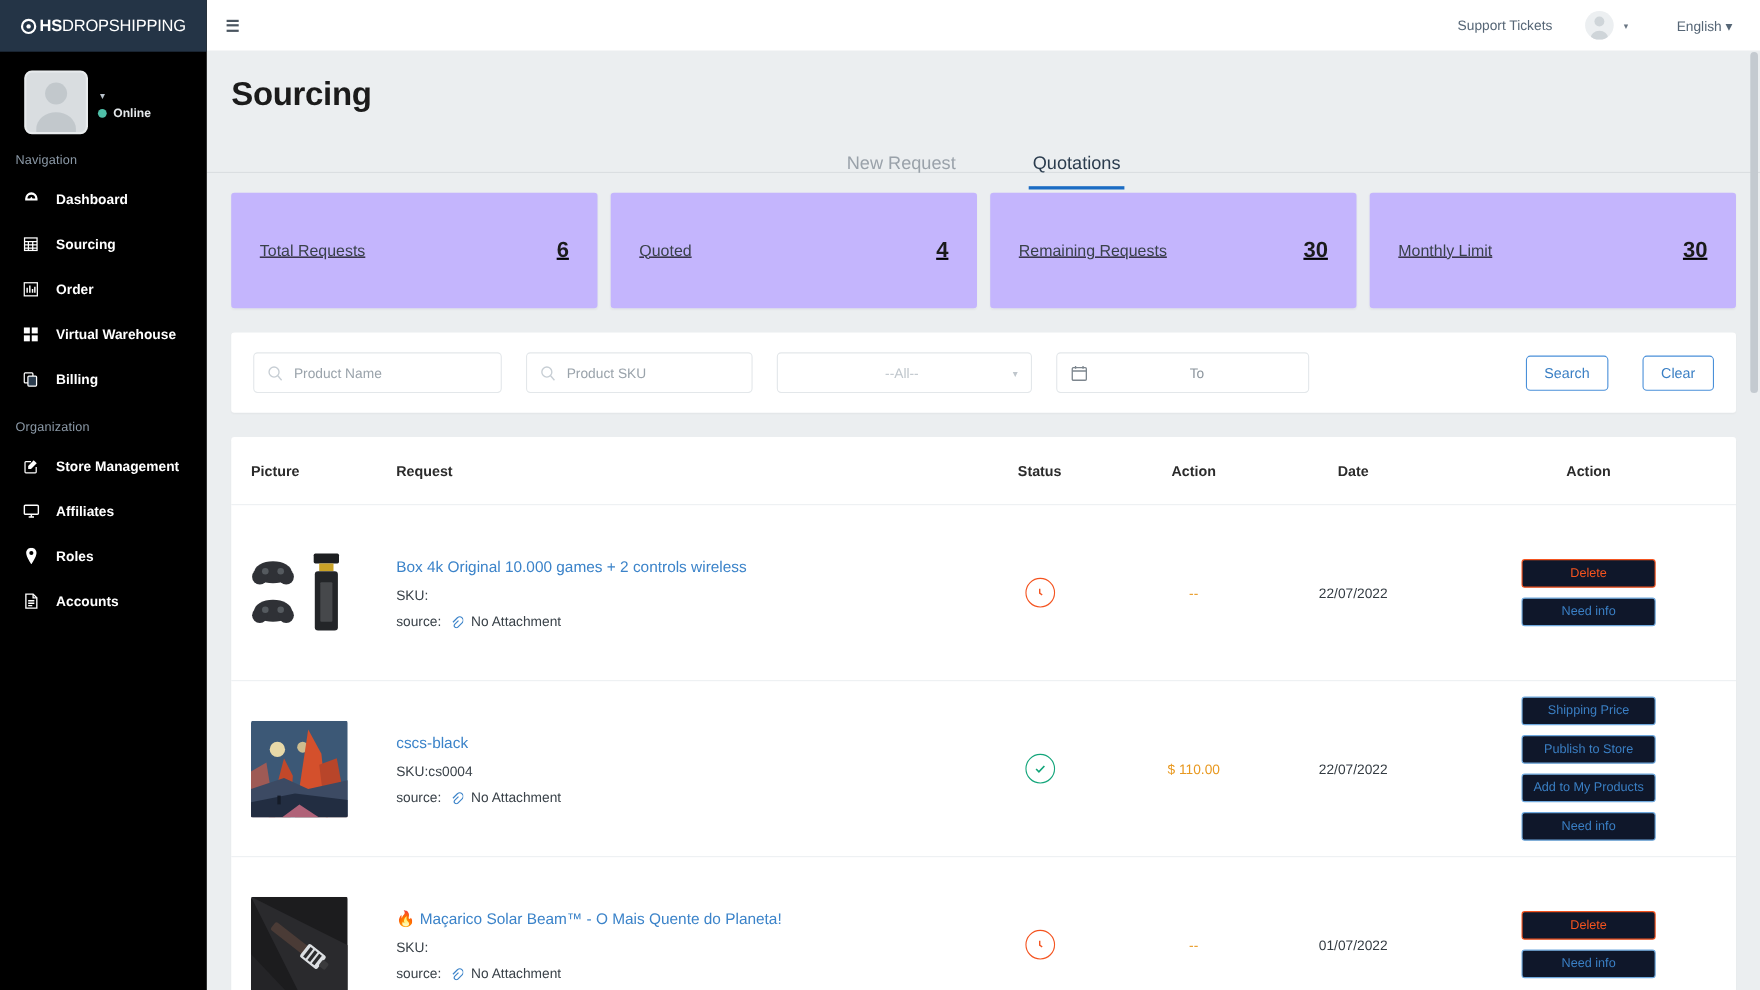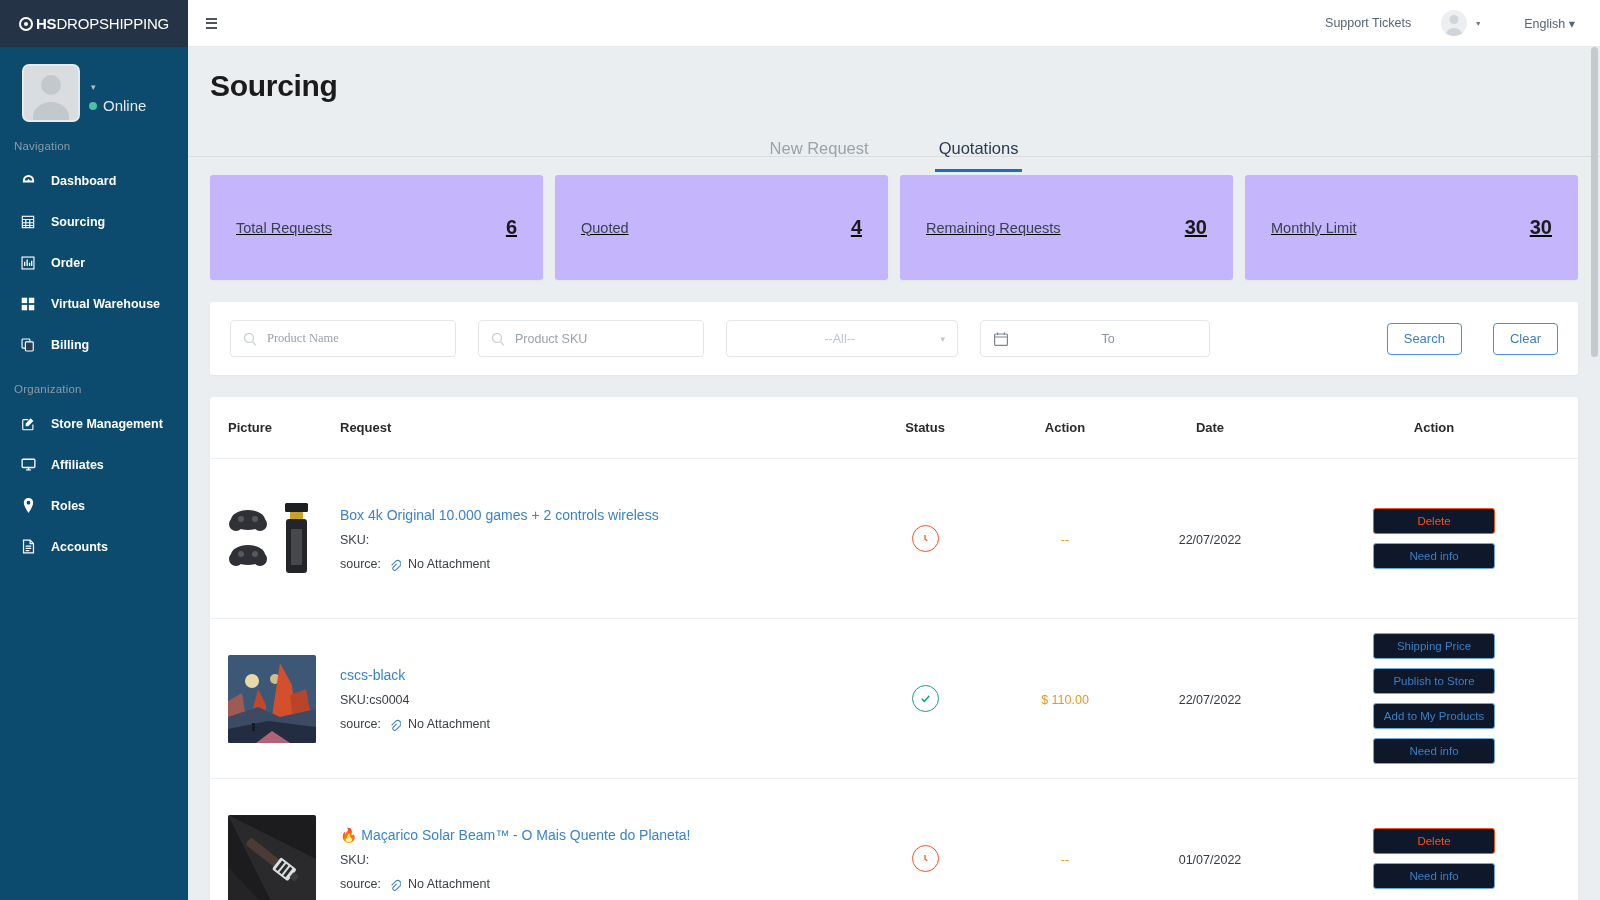--- a/index.html
+++ b/index.html
@@ -7,21 +7,21 @@
     width: 1600px; height: 900px;
     font-family: "Liberation Sans", sans-serif;
     background: #ebeef0;
     overflow: hidden;
   }
   .app { display: flex; width: 1600px; height: 900px; }
 
   
   .sidebar {
     width: 188px; min-width: 188px; height: 900px;
-    background: #0c4a6e; color: #fff;
+    background: #000000; color: #fff;
     position: relative; overflow: hidden;
   }
   .logo-bar {
     height: 47px; background: #243446;
     display: flex; align-items: center; justify-content: center;
   }
   .logo { display: flex; align-items: center; gap: 3px; }
   .logo-mark {
     width: 14px; height: 14px; border-radius: 50%;
     border: 2px solid #fff; position: relative;
@@ -47,21 +47,21 @@
   }
   .avatar-big::after {
     content: ""; position: absolute; left: 50%; bottom: -12px;
     transform: translateX(-50%);
     width: 36px; height: 30px; border-radius: 50% 50% 0 0; background: #c2c8cc;
   }
   .profile-side { margin-left: 9px; padding-top: 18px; }
   .caret-dn { font-size: 9px; color: #b9c2cb; display: block; margin-left: 2px; }
   .status-row { display: flex; align-items: center; gap: 6px; margin-top: 5px; }
   .dot-online { width: 8px; height: 8px; border-radius: 50%; background: #4fbfa8; }
-  .status-txt { font-size: 15px; color: #e4e8eb; }
+  .status-txt { font-size: 11px; color: #e4e8eb; font-weight: bold; }
 
   .nav-head {
     font-size: 11.5px; color: #8c9aa8; padding: 18px 0 8px 14px;
     letter-spacing: .2px;
   }
   .nav-item {
     display: flex; align-items: center; height: 41px;
     padding-left: 18px; color: #fff; font-size: 12.5px; font-weight: 700;
     cursor: pointer; position: relative;
   }
@@ -131,22 +131,22 @@
 
   .filter-panel {
     background: #fff; margin: 22px 22px 0 22px; border-radius: 3px;
     padding: 18px 20px; display: flex; align-items: center; gap: 22px;
     box-shadow: 0 1px 2px rgba(0,0,0,.04);
   }
   .field {
     height: 37px; border: 1px solid #e3e7ea; border-radius: 4px;
     display: flex; align-items: center; padding: 0 12px; background: #fff;
   }
-  .f-name { width: 226px; font-family: Liberation Serif, serif; }
-  .f-sku  { width: 226px; }
+  .f-name { width: 226px; }
+  .f-sku  { width: 206px; }
   .f-sel  { width: 232px; justify-content: space-between; }
   .f-date { width: 230px; }
   .fld-ico { color: #c7ced4; margin-right: 10px; display: flex; }
   .fld-ph { font-size: 12.5px; color: #9aa3ab; }
   .sel-val { font-size: 12.5px; color: #bfc6cc; margin: 0 auto; }
   .sel-caret { font-size: 9px; color: #bfc6cc; }
   .date-to { font-size: 12.5px; color: #8d969e; margin: 0 auto; }
   .filter-spacer { flex: 1; }
   .btn-o {
     height: 32px; padding: 0 16px; border: 1px solid #4a90d9; color: #3a7fc4;
@@ -161,21 +161,21 @@
   }
   .thead {
     display: flex; align-items: center; height: 62px;
     font-size: 13px; font-weight: 700; color: #2b2b2b;
     border-bottom: 1px solid #edf0f2;
   }
   .row {
     display: flex; align-items: center; border-bottom: 1px solid #edf0f2;
     min-height: 160px; padding: 14px 0;
   }
-  .c-pic    { width: 130px; padding-left: 18px; flex: none; }
+  .c-pic    { width: 150px; padding-left: 18px; flex: none; }
   .c-req    { width: 510px; flex: none; }
   .c-status { width: 150px; flex: none; display: flex; justify-content: center; }
   .c-price  { width: 130px; flex: none; text-align: center; }
   .c-date   { width: 160px; flex: none; text-align: center; }
   .c-action { flex: 1; display: flex; flex-direction: column; align-items: center; gap: 9px; }
 
   .thead .c-status, .thead .c-price, .thead .c-date { text-align: center; display: block; }
   .thead .c-action { display: block; text-align: center; }
 
   .thumb {

